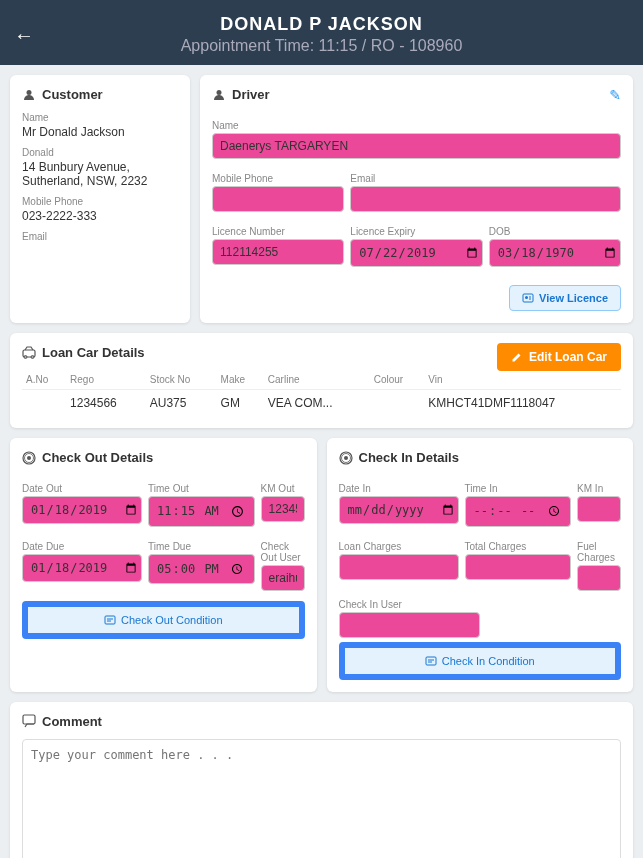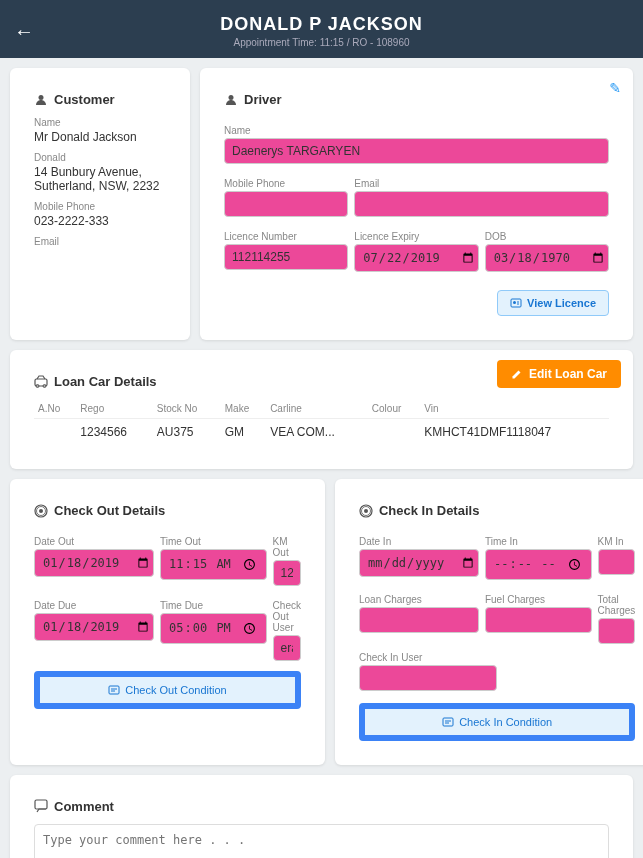--- a/index.html
+++ b/index.html
@@ -26,40 +26,40 @@
       color: white;
       font-size: 20px;
       cursor: pointer;
     }
     .header-title {
       font-size: 18px;
       font-weight: bold;
       letter-spacing: 1px;
     }
     .header-subtitle {
-      font-size: 10px;
+      font-size: 16px;
       color: #aab;
       margin-top: 2px;
     }
     .content {
       background: #eceff1;
       flex: 1;
       padding: 10px;
       display: flex;
       flex-direction: column;
       gap: 10px;
     }
     .row-cards {
       display: flex;
       gap: 10px;
     }
     .card {
       background: white;
       border-radius: 6px;
-      padding: 24px;
+      padding: 12px;
       box-shadow: 0 1px 3px rgba(0,0,0,0.1);
     }
     .card-title {
       font-size: 13px;
       font-weight: bold;
       color: #333;
       display: flex;
       align-items: center;
       gap: 6px;
       margin-bottom: 10px;
@@ -376,33 +376,33 @@
         </div>
         <div>
           <div class="field-label">KM In</div>
           <input class="form-input" type="text" style="">
         </div>
         <div>
           <div class="field-label">Loan Charges</div>
           <input class="form-input" type="text" style="">
         </div>
         <div>
+          <div class="field-label">Total Charges</div>
+          <input class="form-input" type="text" style="">
+        </div>
+        <div>
           <div class="field-label">Fuel Charges</div>
-          <input class="form-input" type="text" style="">
-        </div>
-        <div>
-          <div class="field-label">Total Charges</div>
           <input class="form-input" type="text" style="">
         </div>
       </div>
       <div style="margin-top:6px;">
         <div class="field-label">Check In User</div>
         <input class="form-input" type="text" style="width: 50%;">
       </div>
-      <button class="condition-btn" style="margin-top:12px;">
+      <button class="condition-btn" style="margin-top:4px;">
         <svg width="12" height="12" viewBox="0 0 12 12" fill="#1976D2">
             <rect x="1" y="2" width="10" height="8" rx="1" stroke="#1976D2" stroke-width="1" fill="none"></rect>
             <line x1="3" y1="5" x2="9" y2="5" stroke="#1976D2" stroke-width="1"></line>
             <line x1="3" y1="7" x2="7" y2="7" stroke="#1976D2" stroke-width="1"></line>
           </svg>
         <span>Check In Condition</span>
       </button>
     </div>
   </div>
 

